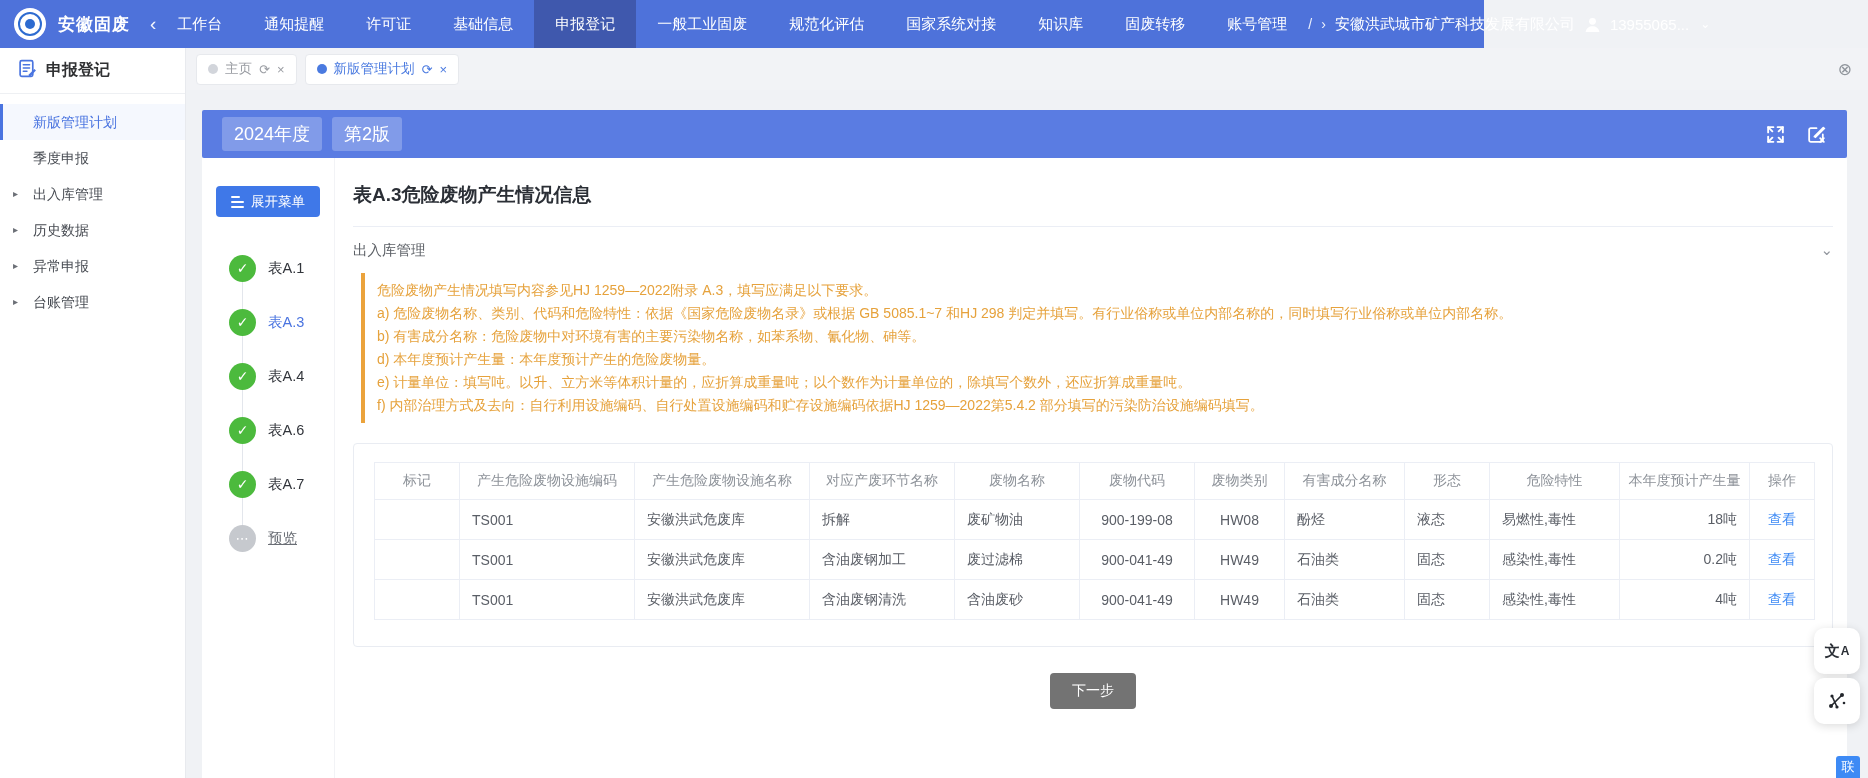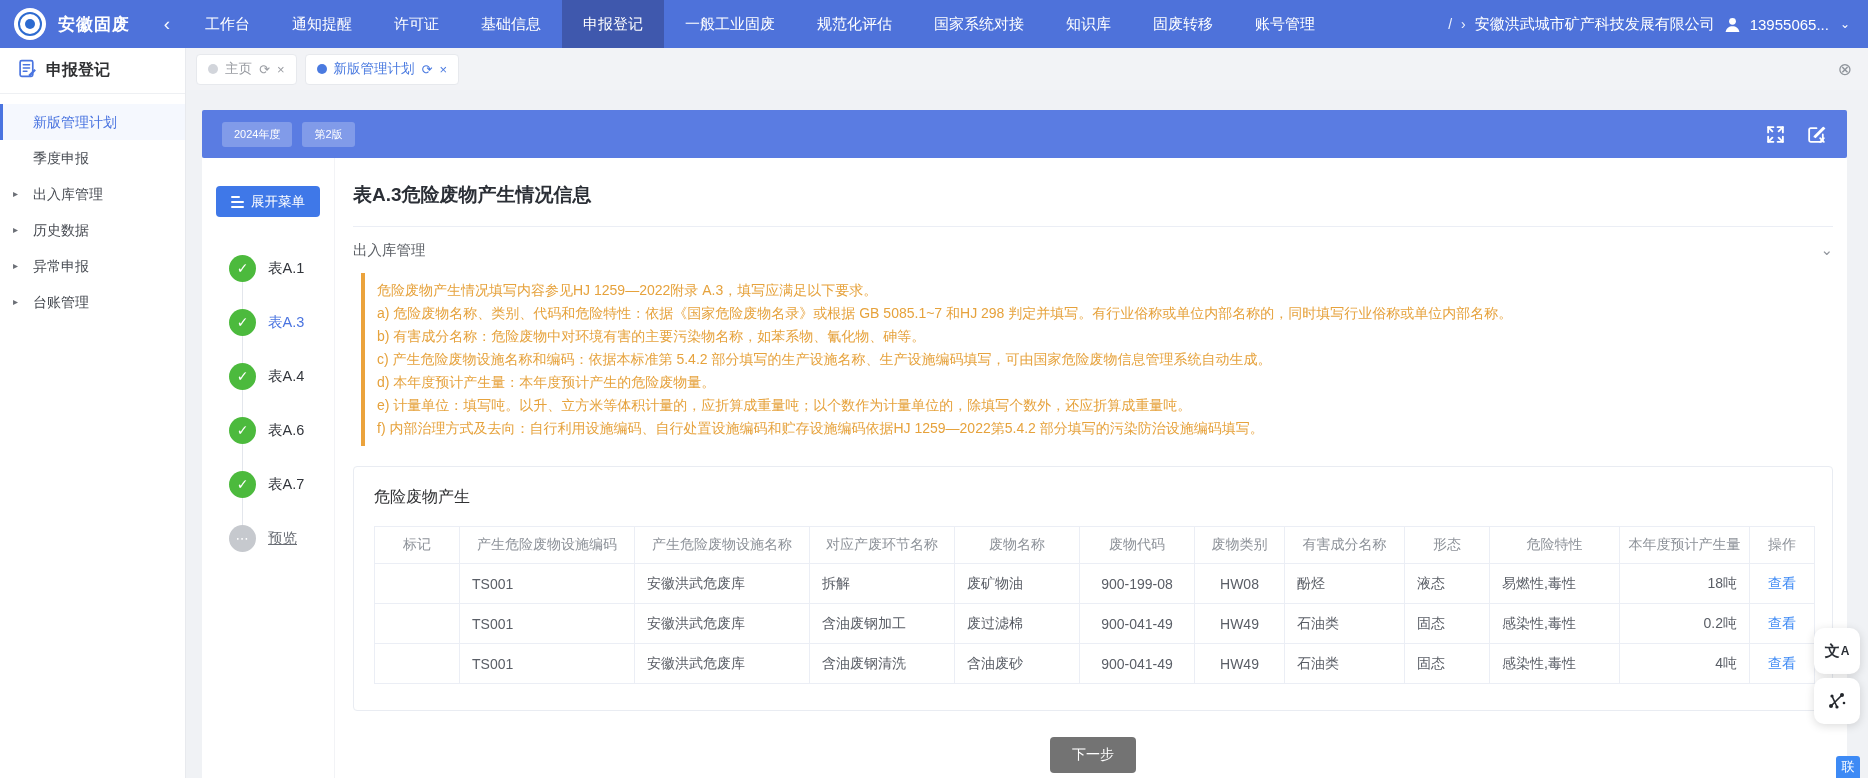--- a/index.html
+++ b/index.html
@@ -1,20 +1,20 @@
 <!DOCTYPE html>
 <html><head>
 <meta charset="utf-8">
 <style>
   * { margin:0; padding:0; box-sizing:border-box; }
   html,body { width:1868px; height:778px; overflow:hidden;
     font-family:"Liberation Sans","DejaVu Sans",sans-serif; background:#f0f2f5; }
 
   
-  .navbar { position:absolute; left:0; top:0; width:1868px; height:48px;
+  .navbar { position:absolute; left:0; top:0; width:1484px; height:48px;
     background:#4e72da; color:#fff; display:flex; align-items:center; z-index:30; }
   .brand { display:flex; align-items:center; gap:12px; padding:0 20px 0 14px; }
   .logo { width:32px; height:32px; border-radius:50%; background:#fff; position:relative; flex:0 0 32px; }
   .logo::before { content:""; position:absolute; inset:4px; border:2px solid #2d6bd0; border-radius:50%; }
   .logo::after { content:""; position:absolute; inset:11px; background:#2d6bd0; border-radius:50%; }
   .brand-title { font-size:17px; font-weight:bold; letter-spacing:1px; white-space:nowrap; }
   .nav-collapse { width:34px; text-align:center; font-size:19px; cursor:pointer; opacity:.95; }
   .nav-menu { display:flex; height:48px; }
   .nav-item { padding:0 21px; line-height:48px; font-size:15px; white-space:nowrap; cursor:pointer; }
   .nav-item.active { background:#3f58ad; }
@@ -42,21 +42,21 @@
   .tab .dot { width:10px; height:10px; border-radius:50%; background:#d2d5db; }
   .tab .t-ico { font-size:13px; cursor:pointer; }
   .tab.active { color:#4a7ae0; }
   .tab.active .dot { background:#4a7ae0; }
   .tabbar-right { margin-left:auto; color:#8f949b; font-size:17px; cursor:pointer; padding-right:6px; }
 
   
   .main { position:absolute; left:186px; top:90px; right:0; bottom:0; padding:20px 21px 0 16px; }
   .banner { height:48px; background:#5a7ce2; border-radius:2px; display:flex; align-items:center;
     gap:10px; padding:0 20px; }
-  .badge { background:rgba(255,255,255,.24); color:#fff; font-size:11px; padding:5px 12px; border-radius:3px; }
+  .badge { background:rgba(255,255,255,.24); color:#fff; font-size:18px; padding:5px 12px; border-radius:3px; }
   .banner-icons { margin-left:auto; display:flex; gap:20px; align-items:center; }
   .banner-icons svg { display:block; cursor:pointer; }
 
   .panel { background:#fff; height:744px; display:flex; }
 
   
   .step-col { width:133px; flex:0 0 133px; padding-top:28px; border-right:1px solid #f2f3f6; }
   .expand-btn { margin:0 auto; width:104px; height:31px; background:#3f78e8; color:#fff; border:none;
     border-radius:4px; font-size:13.5px; display:flex; align-items:center; justify-content:center;
     gap:7px; cursor:pointer; font-family:inherit; }
@@ -252,28 +252,26 @@
 
       <div class="reminder-head">
         <span>出入库管理</span>
         <span class="chev">⌄</span>
       </div>
 
       <div class="reminder-box">
           <div class="r-line">危险废物产生情况填写内容参见HJ 1259—2022附录 A.3，填写应满足以下要求。</div>
           <div class="r-line">a) 危险废物名称、类别、代码和危险特性：依据《国家危险废物名录》或根据 GB 5085.1~7 和HJ 298 判定并填写。有行业俗称或单位内部名称的，同时填写行业俗称或单位内部名称。</div>
           <div class="r-line">b) 有害成分名称：危险废物中对环境有害的主要污染物名称，如苯系物、氰化物、砷等。</div>
-          <div class="r-line">c) 产生危险废物设施名称和编码：依据本标准第 5.4.2 部分填写的生产设施名称、生产设施编码填写，可由国家危险废物信息管理系统自动生成。</div>
           <div class="r-line">d) 本年度预计产生量：本年度预计产生的危险废物量。</div>
           <div class="r-line">e) 计量单位：填写吨。以升、立方米等体积计量的，应折算成重量吨；以个数作为计量单位的，除填写个数外，还应折算成重量吨。</div>
           <div class="r-line">f) 内部治理方式及去向：自行利用设施编码、自行处置设施编码和贮存设施编码依据HJ 1259—2022第5.4.2 部分填写的污染防治设施编码填写。</div>
         </div>
 
       <div class="section-box">
-        <div class="section-title">危险废物产生</div>
         <table class="waste">
           <colgroup>
             <col style="width:85px">
               <col style="width:175px">
               <col style="width:175px">
               <col style="width:145px">
             <col style="width:125px">
               <col style="width:115px">
               <col style="width:90px">
               <col style="width:120px">

